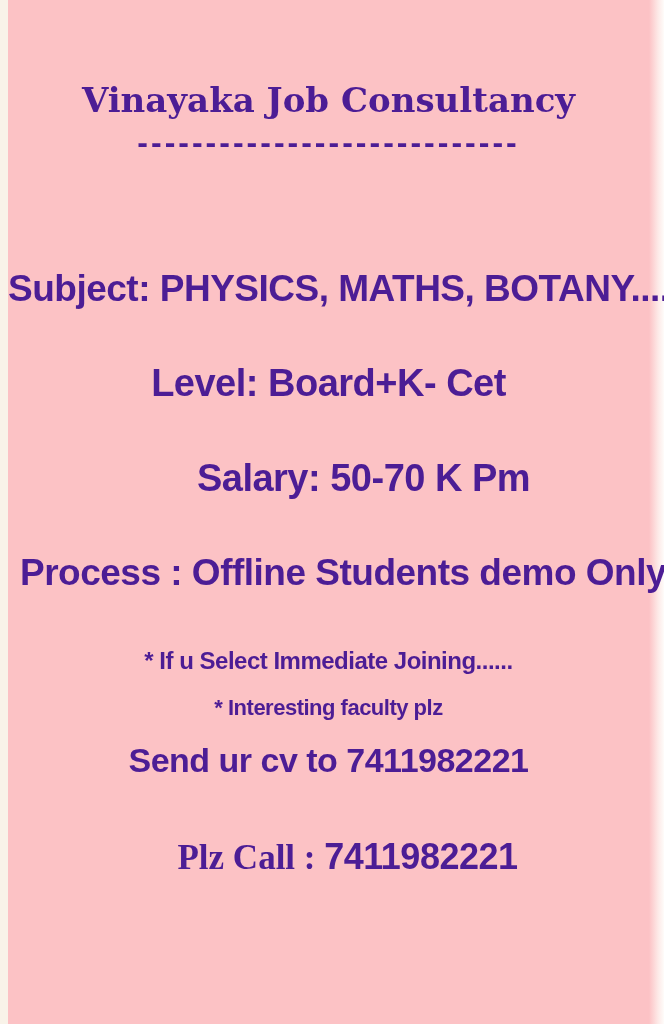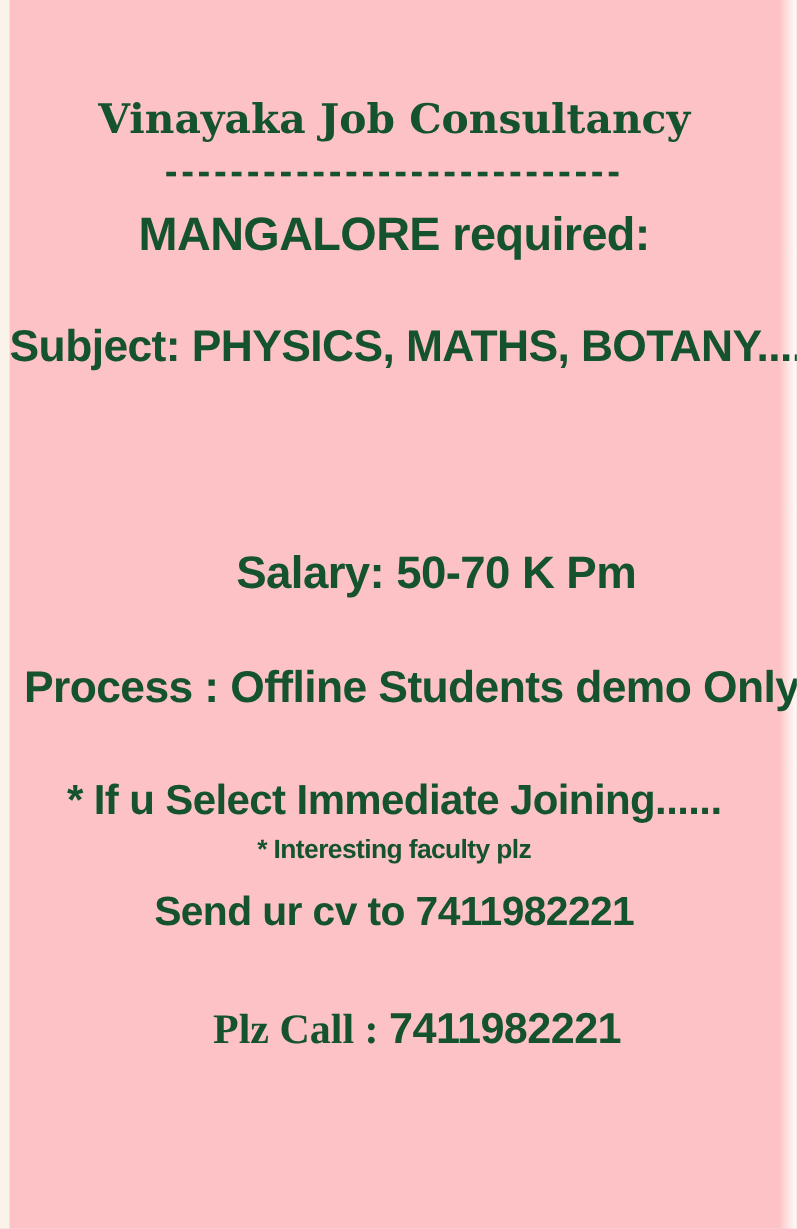--- a/index.html
+++ b/index.html
@@ -5,21 +5,21 @@
   html, body {
     margin: 0;
     padding: 0;
   }
   .flyer {
     position: relative;
     width: 664px;
     height: 1024px;
     background: #fcc2c5;
     overflow: hidden;
-    color: #14532d;
+    color: #4c1d95;
   }
   .edge-strip-left {
     position: absolute;
     left: 0; top: 0;
     width: 8px; height: 100%;
     background: #f9f3e9;
   }
   .edge-strip-right {
     position: absolute;
     right: 0; top: 0;
@@ -46,42 +46,42 @@
     font-family: "Liberation Serif", serif;
     font-weight: 700;
   }
   .title      { top: 80px;  font-size: 34px; }
   .divider    { top: 124px; font-size: 32px; letter-spacing: 3px; font-weight: 700; }
   .location   { top: 174px; font-size: 39px; }
   .subject    { top: 268px; font-size: 37px; }
   .level      { top: 362px; font-size: 38px; }
   .salary     { top: 457px; font-size: 38px; padding-left: 35px; }
   .process    { top: 552px; font-size: 37px; padding-left: 12px; }
-  .note1      { top: 647px; font-size: 35px; }
+  .note1      { top: 647px; font-size: 24px; }
   .note2      { top: 695px; font-size: 22px; }
   .note3      { top: 741px; font-size: 34px; }
   .call-line  { top: 836px; font-size: 35px; padding-left: 19px; }
   .call-line .phone-number { font-size: 36px; }
   .phone2     { top: 886px; font-size: 36px; text-align: left; left: 310px; width: auto; }
 </style>
 </head>
 <body>
 
 <div class="flyer">
   <div class="edge-strip-left"></div>
   <div class="edge-strip-right"></div>
 
   <div class="line title serif-title">Vinayaka Job Consultancy</div>
 
   <div class="line divider sans">----------------------------</div>
 
-  <div class="line location sans">MANGALORE required:</div>
 
   <div class="line subject sans">Subject: PHYSICS, MATHS, BOTANY.....</div>
 
+  <div class="line level sans">Level: Board+K- Cet</div>
 
   <div class="line salary sans">Salary: 50-70 K Pm</div>
 
   <div class="line process sans">Process : Offline Students demo Only</div>
 
   <div class="line note1 sans">* If u Select Immediate Joining......</div>
 
   <div class="line note2 sans">* Interesting faculty plz</div>
 
   <div class="line note3 sans">Send ur cv to 7411982221</div>

